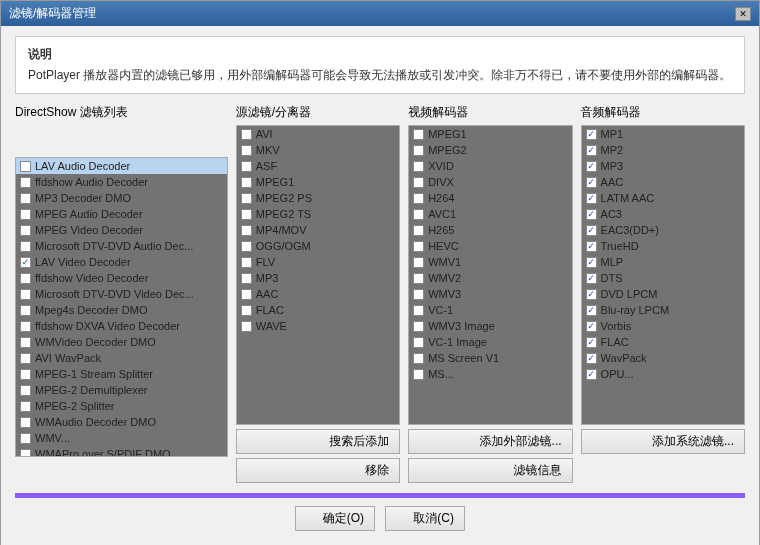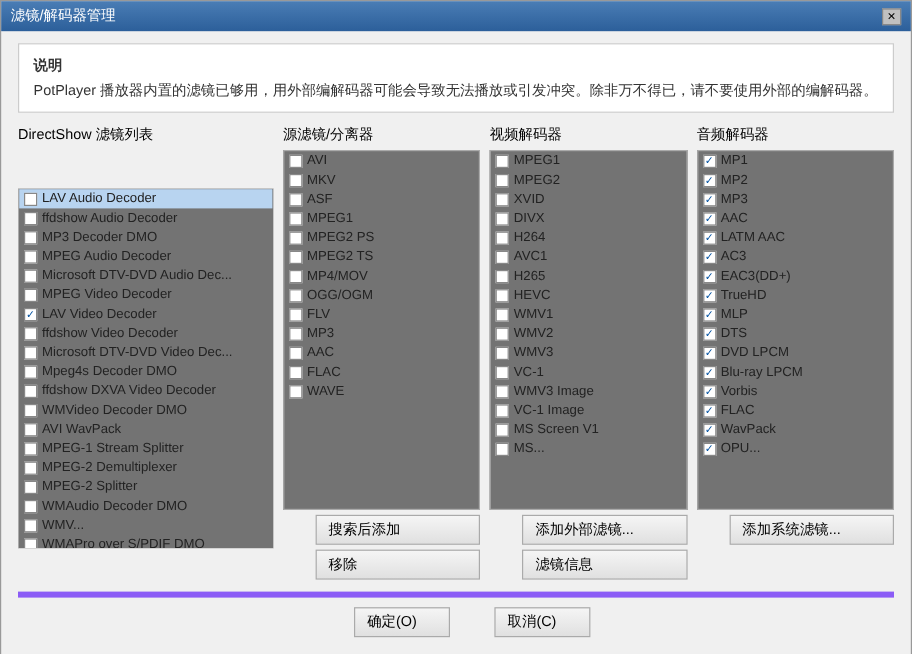--- a/index.html
+++ b/index.html
@@ -118,23 +118,22 @@
       margin-top: 4px;
     }
     .btn {
       background: linear-gradient(to bottom, #f5f5f5, #e0e0e0);
       border: 1px solid #aaa;
       padding: 3px 10px;
       font-size: 12px;
       cursor: pointer;
       color: #000;
       min-width: 60px;
-      text-align: left;
+      text-align: right;
       font-family: "Microsoft YaHei", Arial, sans-serif;
-      margin-left: 27px;
     }
     .btn-wide {
       flex: 1;
     }
     .footer {
       display: flex;
       justify-content: center;
       gap: 10px;
       padding: 8px 0 10px 0;
       border-top: 5px solid #8b5cf6;
@@ -196,25 +195,25 @@
             <div class="list-item">
               <span class="checkbox"></span>
               <span>MP3 Decoder DMO</span>
             </div>
             <div class="list-item">
               <span class="checkbox"></span>
               <span>MPEG Audio Decoder</span>
             </div>
             <div class="list-item">
               <span class="checkbox"></span>
+              <span>MPEG Video Decoder</span>
+            </div>
+            <div class="list-item">
+              <span class="checkbox"></span>
               <span>Microsoft DTV-DVD Audio Dec...</span>
-            </div>
-            <div class="list-item">
-              <span class="checkbox"></span>
-              <span>MPEG Video Decoder</span>
             </div>
             <div class="list-item">
               <span class="checkbox checked">✓</span>
               <span>LAV Video Decoder</span>
             </div>
             <div class="list-item">
               <span class="checkbox"></span>
               <span>ffdshow Video Decoder</span>
             </div>
             <div class="list-item">

